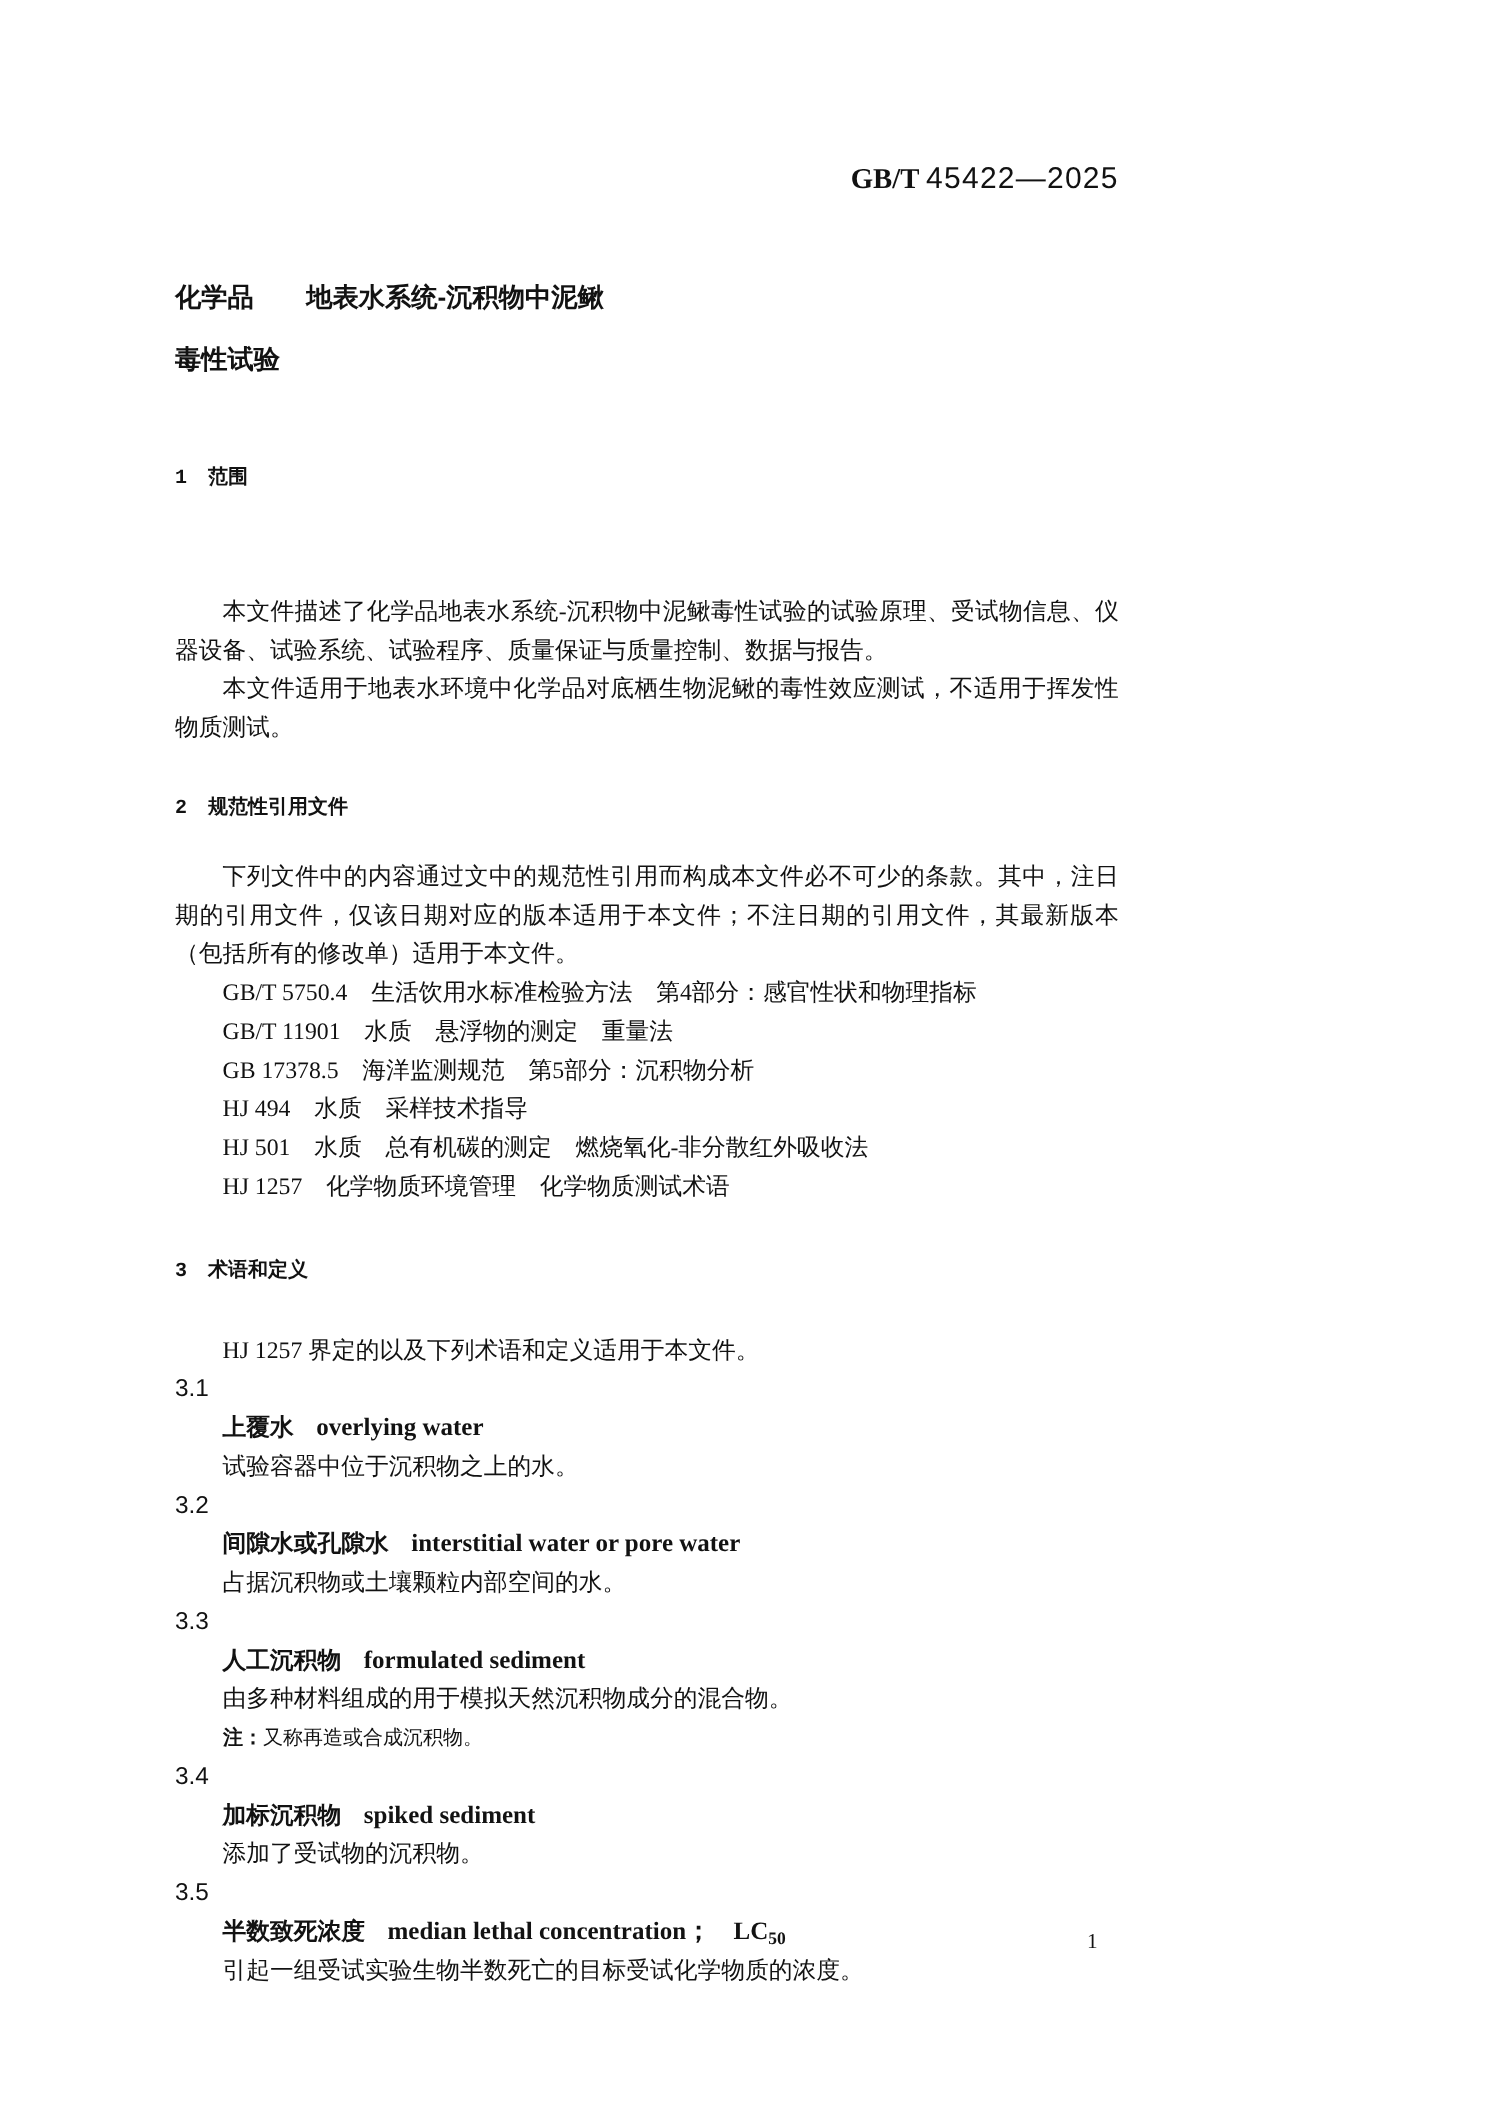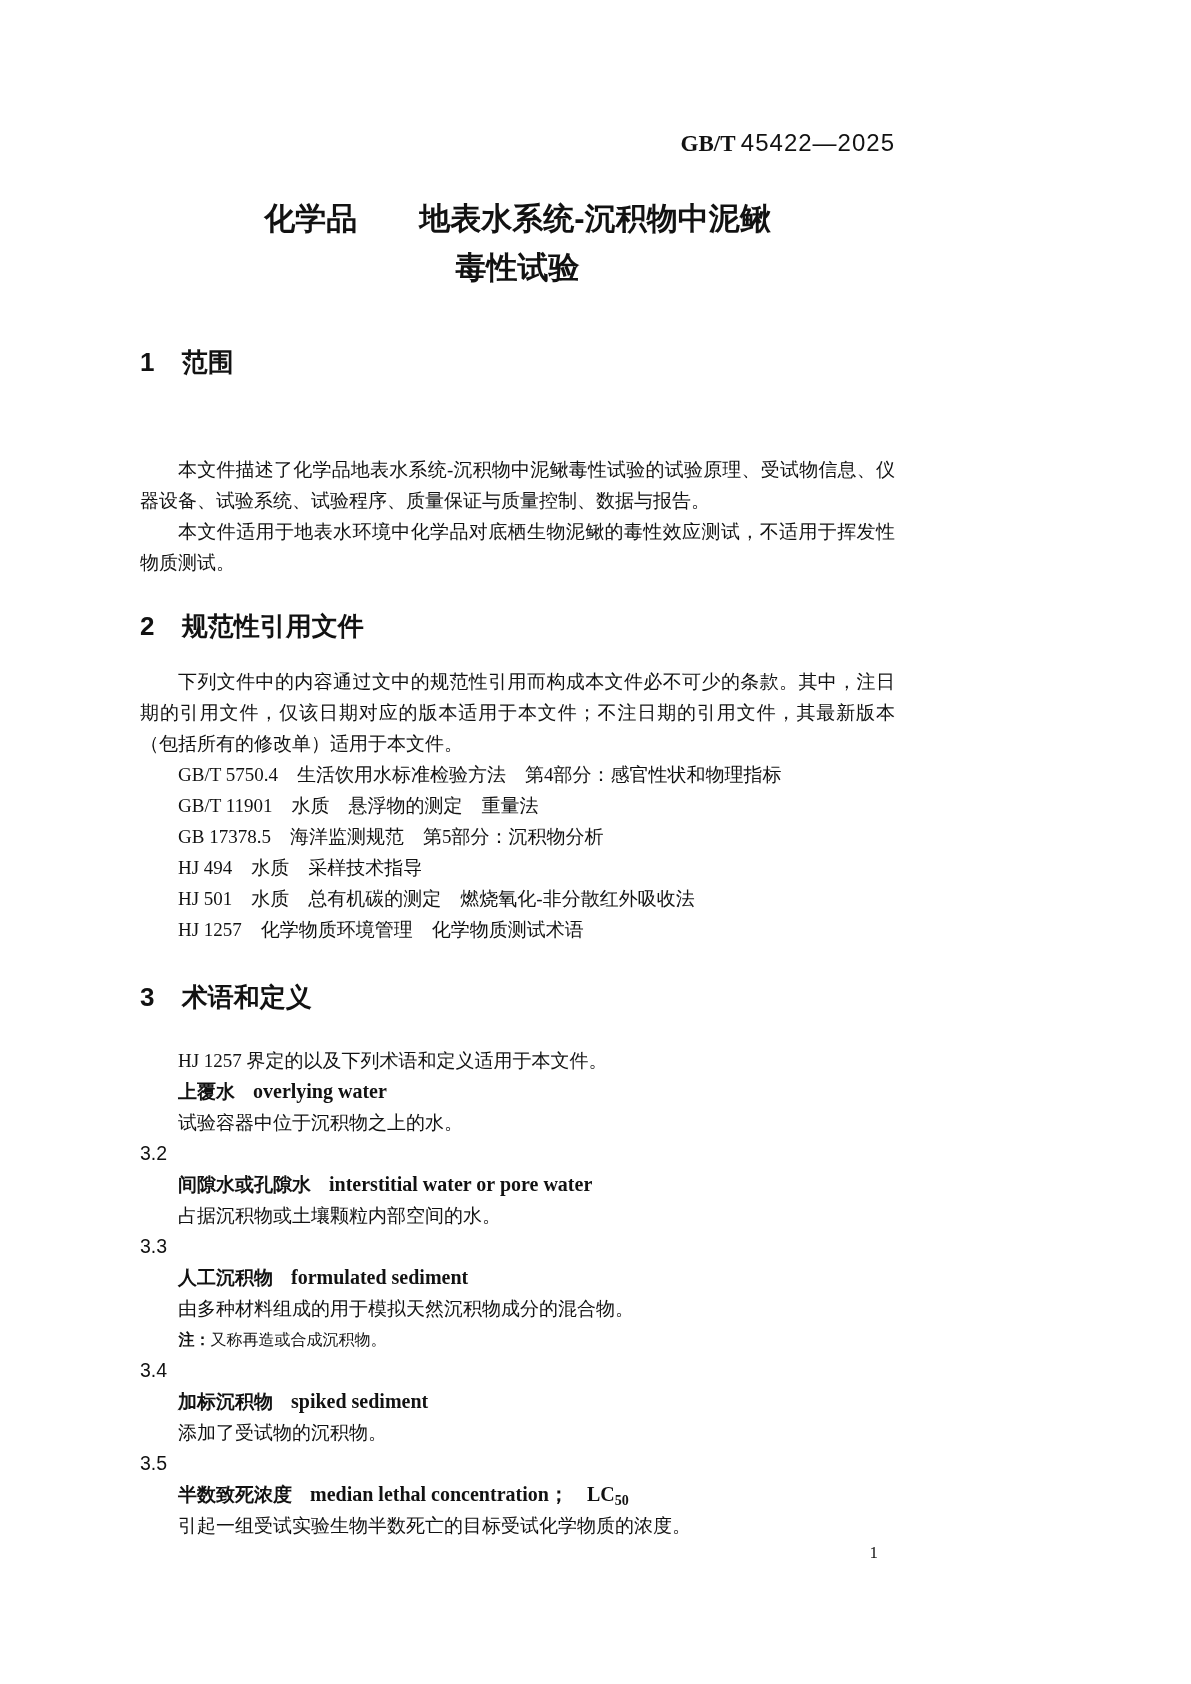--- a/index.html
+++ b/index.html
@@ -31,33 +31,33 @@
   }
   .doc-number .gbt-digits {
     font-family: "Liberation Sans", sans-serif;
     font-weight: 400;
     font-size: 24px;
     letter-spacing: 1px;
   }
 
   
   .doc-title {
-    margin-top: 36px;
-    text-align: center;
+    margin-top: 56px;
+    text-align: left;
     font-family: "Liberation Sans", sans-serif;
     font-weight: bold;
-    font-size: 31px;
+    font-size: 21px;
     line-height: 49px;
   }
 
   
   .sec-head {
-    font-family: Liberation Sans, sans-serif;
+    font-family: Liberation Mono, monospace;
     font-weight: bold;
-    font-size: 26px;
+    font-size: 16px;
     line-height: 24px;
   }
   .sec-head .sec-num { margin-right: 1.05em; }
   #sec1-h { margin-top: 58px; }
   #sec2-h { margin-top: 36px; }
   #sec3-h { margin-top: 40px; }
 
   
   .body-p {
     text-indent: 2em;
@@ -137,20 +137,21 @@
   <p class="ref">GB/T 11901　水质　悬浮物的测定　重量法</p>
   <p class="ref">GB 17378.5　海洋监测规范　第5部分：沉积物分析</p>
   <p class="ref">HJ 494　水质　采样技术指导</p>
   <p class="ref">HJ 501　水质　总有机碳的测定　燃烧氧化-非分散红外吸收法</p>
   <p class="ref">HJ 1257　化学物质环境管理　化学物质测试术语</p>
 
   <p class="sec-head" id="sec3-h"><span class="sec-num">3</span><span>术语和定义</span></p>
 
   <p class="body-p" id="sec3-intro">HJ 1257 界定的以及下列术语和定义适用于本文件。</p>
 
+  <p class="clause-num">3.1</p>
   <p class="term-head"><span class="zh">上覆水</span><span class="en">overlying water</span></p>
   <p class="term-def">试验容器中位于沉积物之上的水。</p>
 
   <p class="clause-num">3.2</p>
   <p class="term-head"><span class="zh">间隙水或孔隙水</span><span class="en">interstitial water or pore water</span></p>
   <p class="term-def">占据沉积物或土壤颗粒内部空间的水。</p>
 
   <p class="clause-num">3.3</p>
   <p class="term-head"><span class="zh">人工沉积物</span><span class="en">formulated sediment</span></p>
   <p class="term-def">由多种材料组成的用于模拟天然沉积物成分的混合物。</p>

